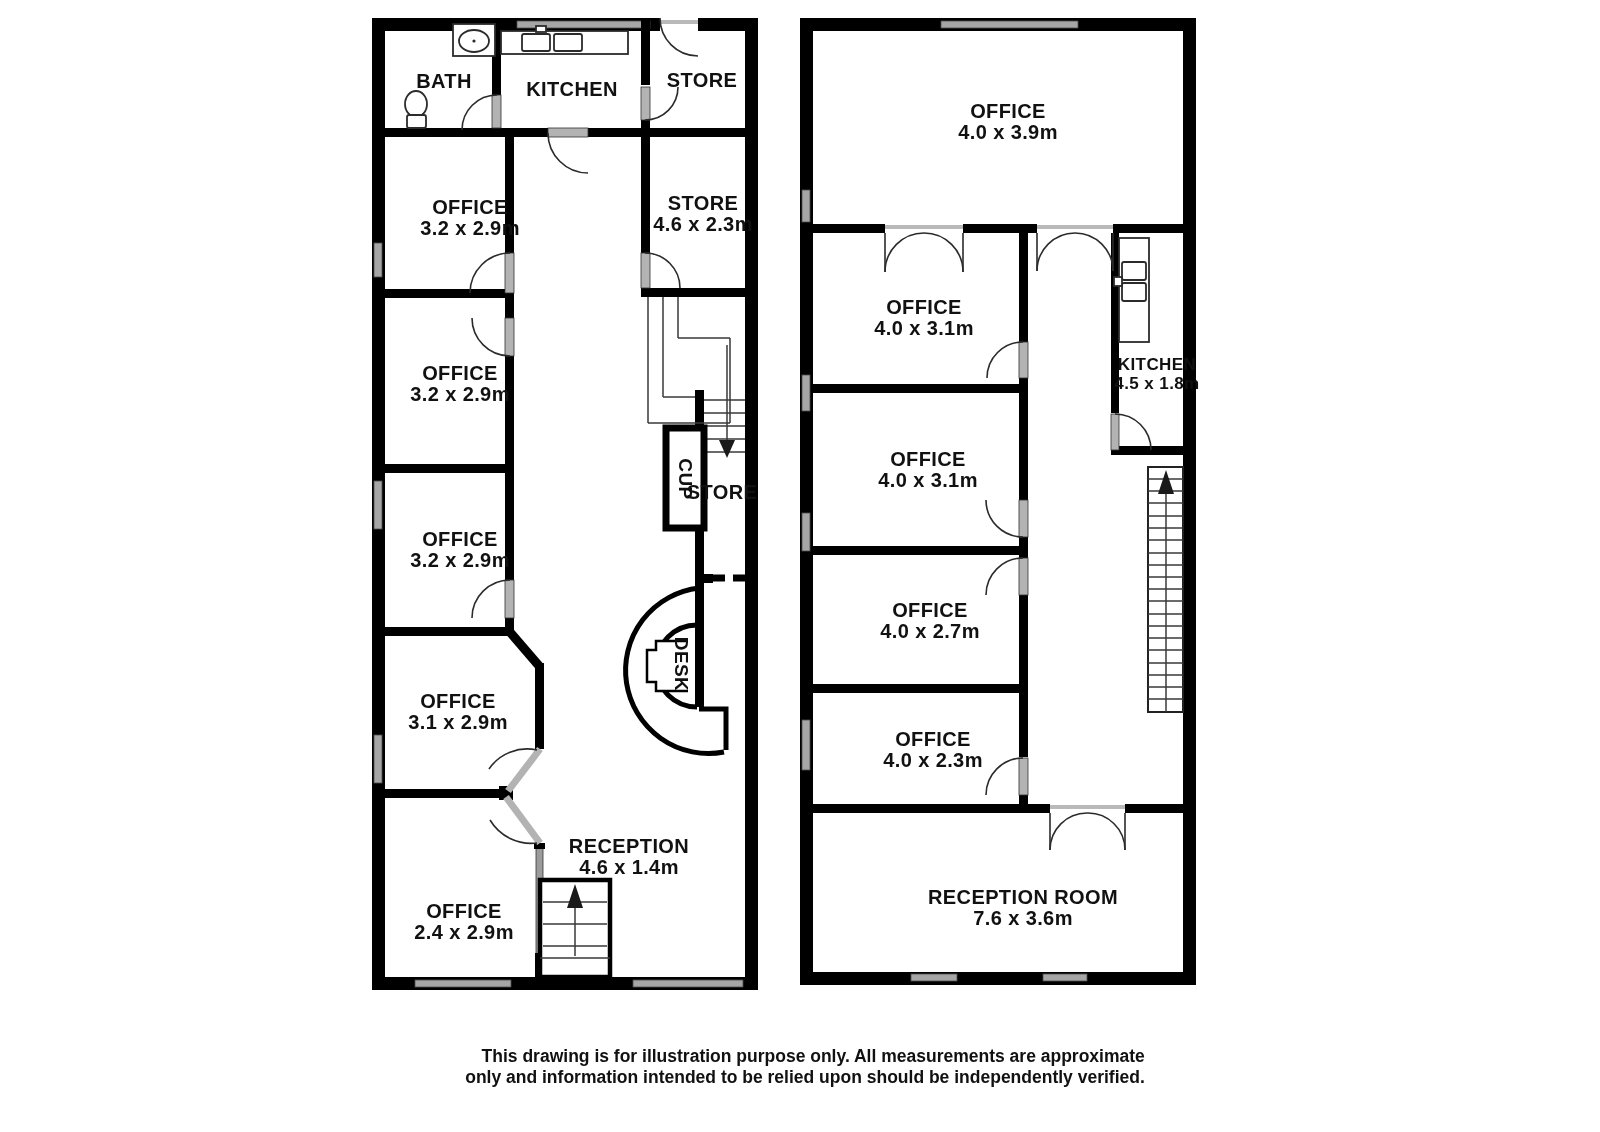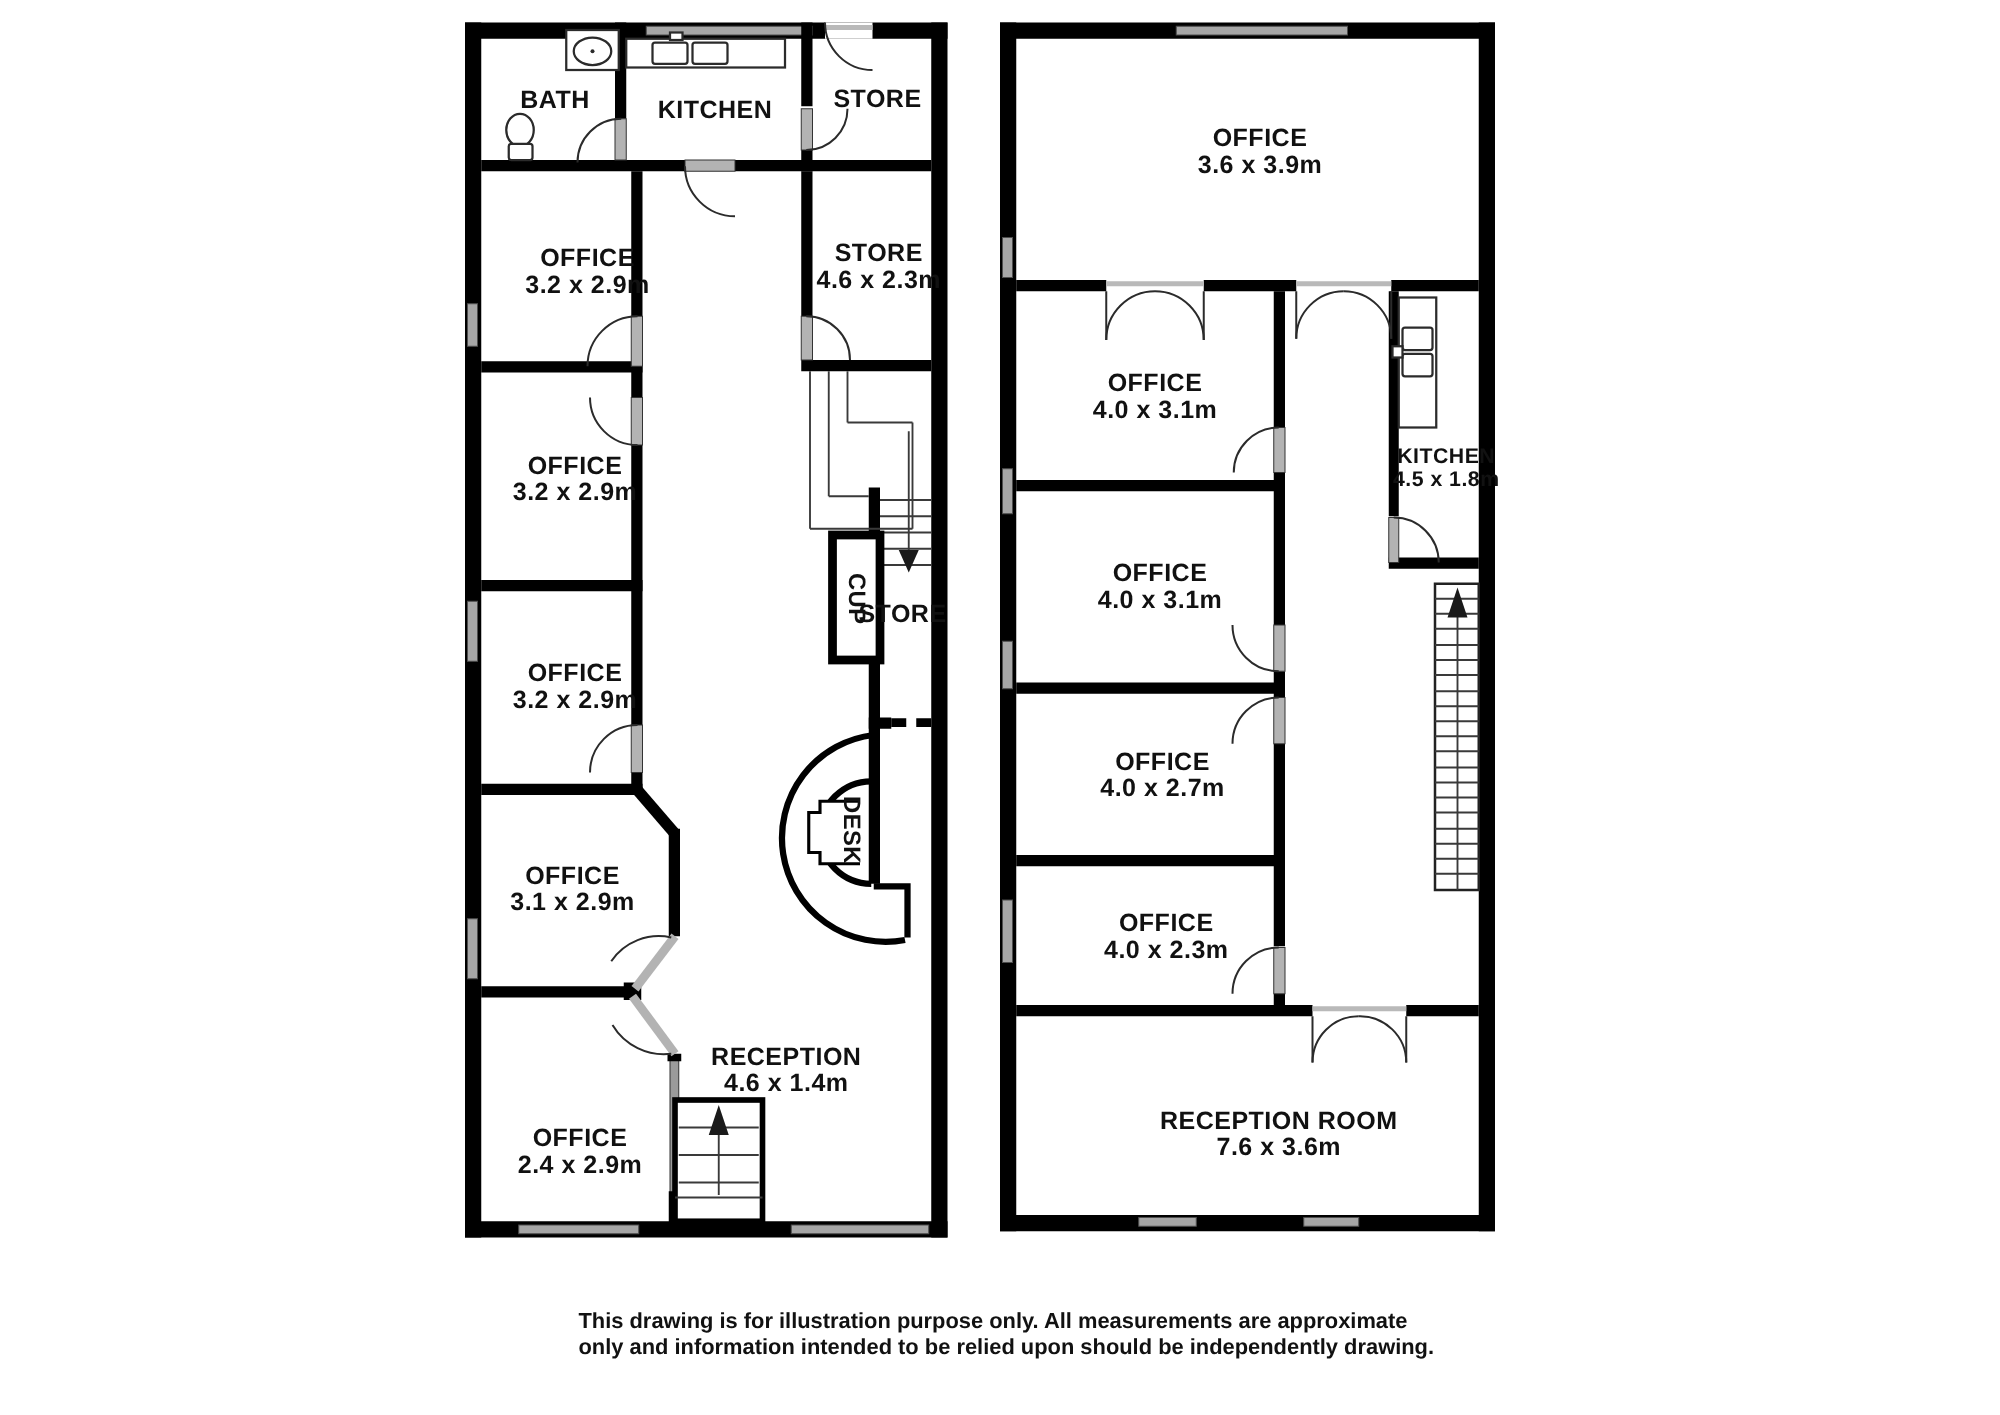--- a/index.html
+++ b/index.html
@@ -22,21 +22,21 @@
   .cham{stroke:#000;stroke-width:9;fill:none;}
   .graywall{fill:#9b9b9b;stroke:#333;stroke-width:0.8;}
 
   .lbl{position:absolute;transform:translate(-50%,-50%);text-align:center;
        color:#111;font-weight:bold;font-size:20px;line-height:21px;
        letter-spacing:0.4px;white-space:nowrap;}
   .lbl span{display:block;}
   .lbl.small{font-size:17px;line-height:19px;}
   .lbl.vert{transform:translate(-50%,-50%) rotate(90deg);font-size:19px;}
   .disclaimer{position:absolute;left:805px;top:1067px;transform:translate(-50%,-50%);
-       text-align:left;color:#111;font-weight:bold;font-size:17.5px;line-height:21px;
+       text-align:right;color:#111;font-weight:bold;font-size:17.5px;line-height:21px;
        white-space:nowrap;}
 </style>
 </head>
 <body>
 
 <div class="page">
 
 <svg width="1600" height="1132" viewBox="0 0 1600 1132">
 
   <g>
@@ -298,21 +298,21 @@
       <span>RECEPTION</span>
       <span>4.6 x 1.4m</span>
     </div>
 <div class="lbl" style="left:464px;top:922px">
       <span>OFFICE</span>
       <span>2.4 x 2.9m</span>
     </div>
 
 <div class="lbl" style="left:1008px;top:122px">
       <span>OFFICE</span>
-      <span>3.6 x 3.9m</span>
+      <span>4.0 x 3.9m</span>
     </div>
 <div class="lbl" style="left:924px;top:318px">
       <span>OFFICE</span>
       <span>4.0 x 3.1m</span>
     </div>
 <div class="lbl small" style="left:1157px;top:374px">
       <span>KITCHEN</span>
       <span>4.5 x 1.8m</span>
     </div>
 <div class="lbl" style="left:928px;top:470px">
@@ -327,16 +327,16 @@
       <span>OFFICE</span>
       <span>4.0 x 2.3m</span>
     </div>
 <div class="lbl" style="left:1023px;top:908px">
       <span>RECEPTION ROOM</span>
       <span>7.6 x 3.6m</span>
     </div>
 
 <div class="disclaimer">
   <span style="display:block">This drawing is for illustration purpose only. All measurements are approximate</span>
-  <span style="display:block">only and information intended to be relied upon should be independently drawing.</span>
+  <span style="display:block">only and information intended to be relied upon should be independently verified.</span>
 </div>
 
 </div>
 
 </body></html>

